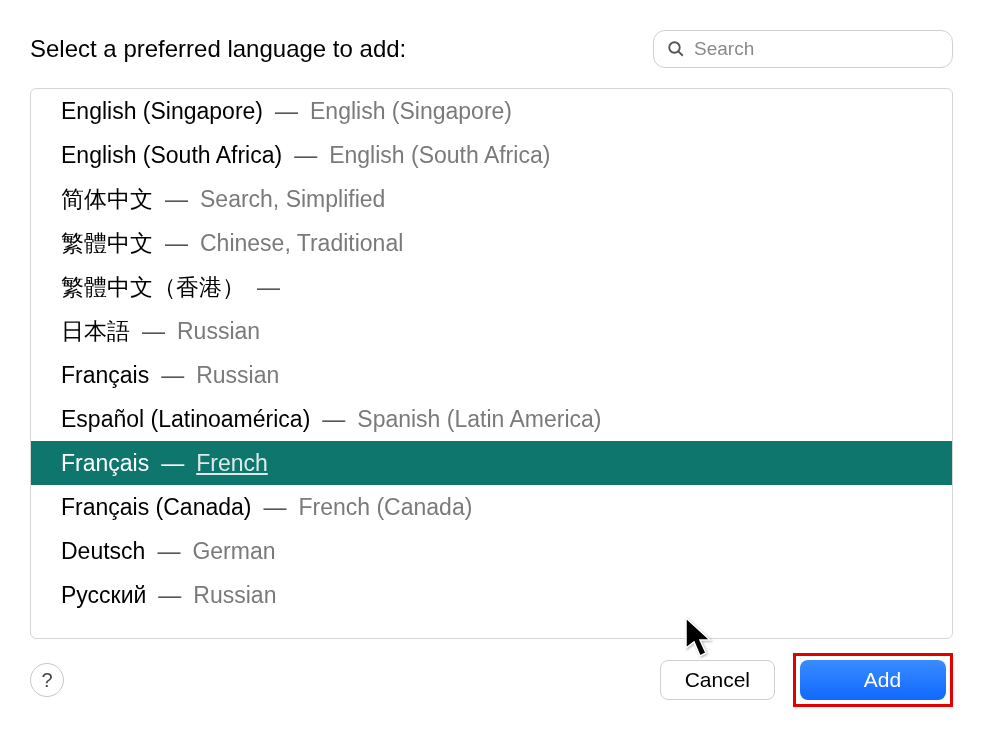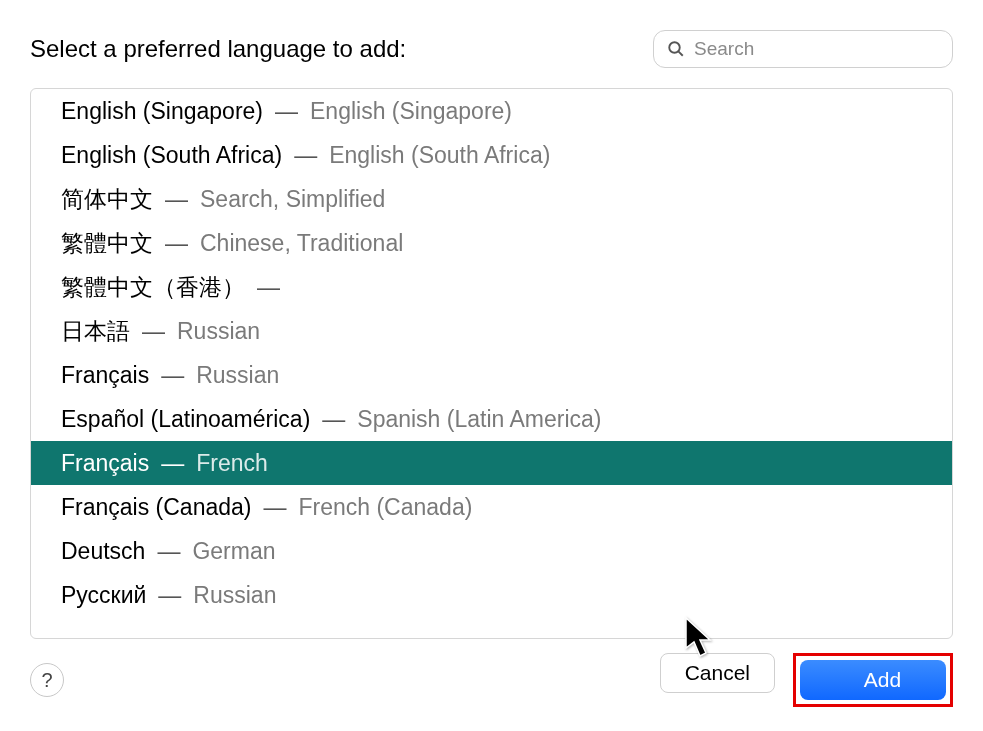--- a/index.html
+++ b/index.html
@@ -107,20 +107,21 @@
     }
     .row.selected {
       background: #0f766e;
     }
     .row.selected .native,
     .row.selected .dash {
       color: #fff;
     }
     .row.selected .english {
       color: rgba(255,255,255,0.85);
+      text-decoration: underline;
     }
     .footer {
       display: flex;
       justify-content: space-between;
       align-items: center;
       height: 42px;
       position: relative;
     }
     .help-btn {
       width: 34px;
@@ -130,21 +131,21 @@
       background: #fff;
       display: flex;
       align-items: center;
       justify-content: center;
       font-size: 20px;
       color: #444;
       cursor: pointer;
     }
     .actions {
       display: flex;
-      align-items: flex-start;
+      align-items: center;
       gap: 18px;
     }
     .cancel-btn {
       height: 40px;
       padding: 0 24px;
       border: 1px solid #cfcfcf;
       background: #fff;
       border-radius: 8px;
       font-size: 21px;
       color: #000;

